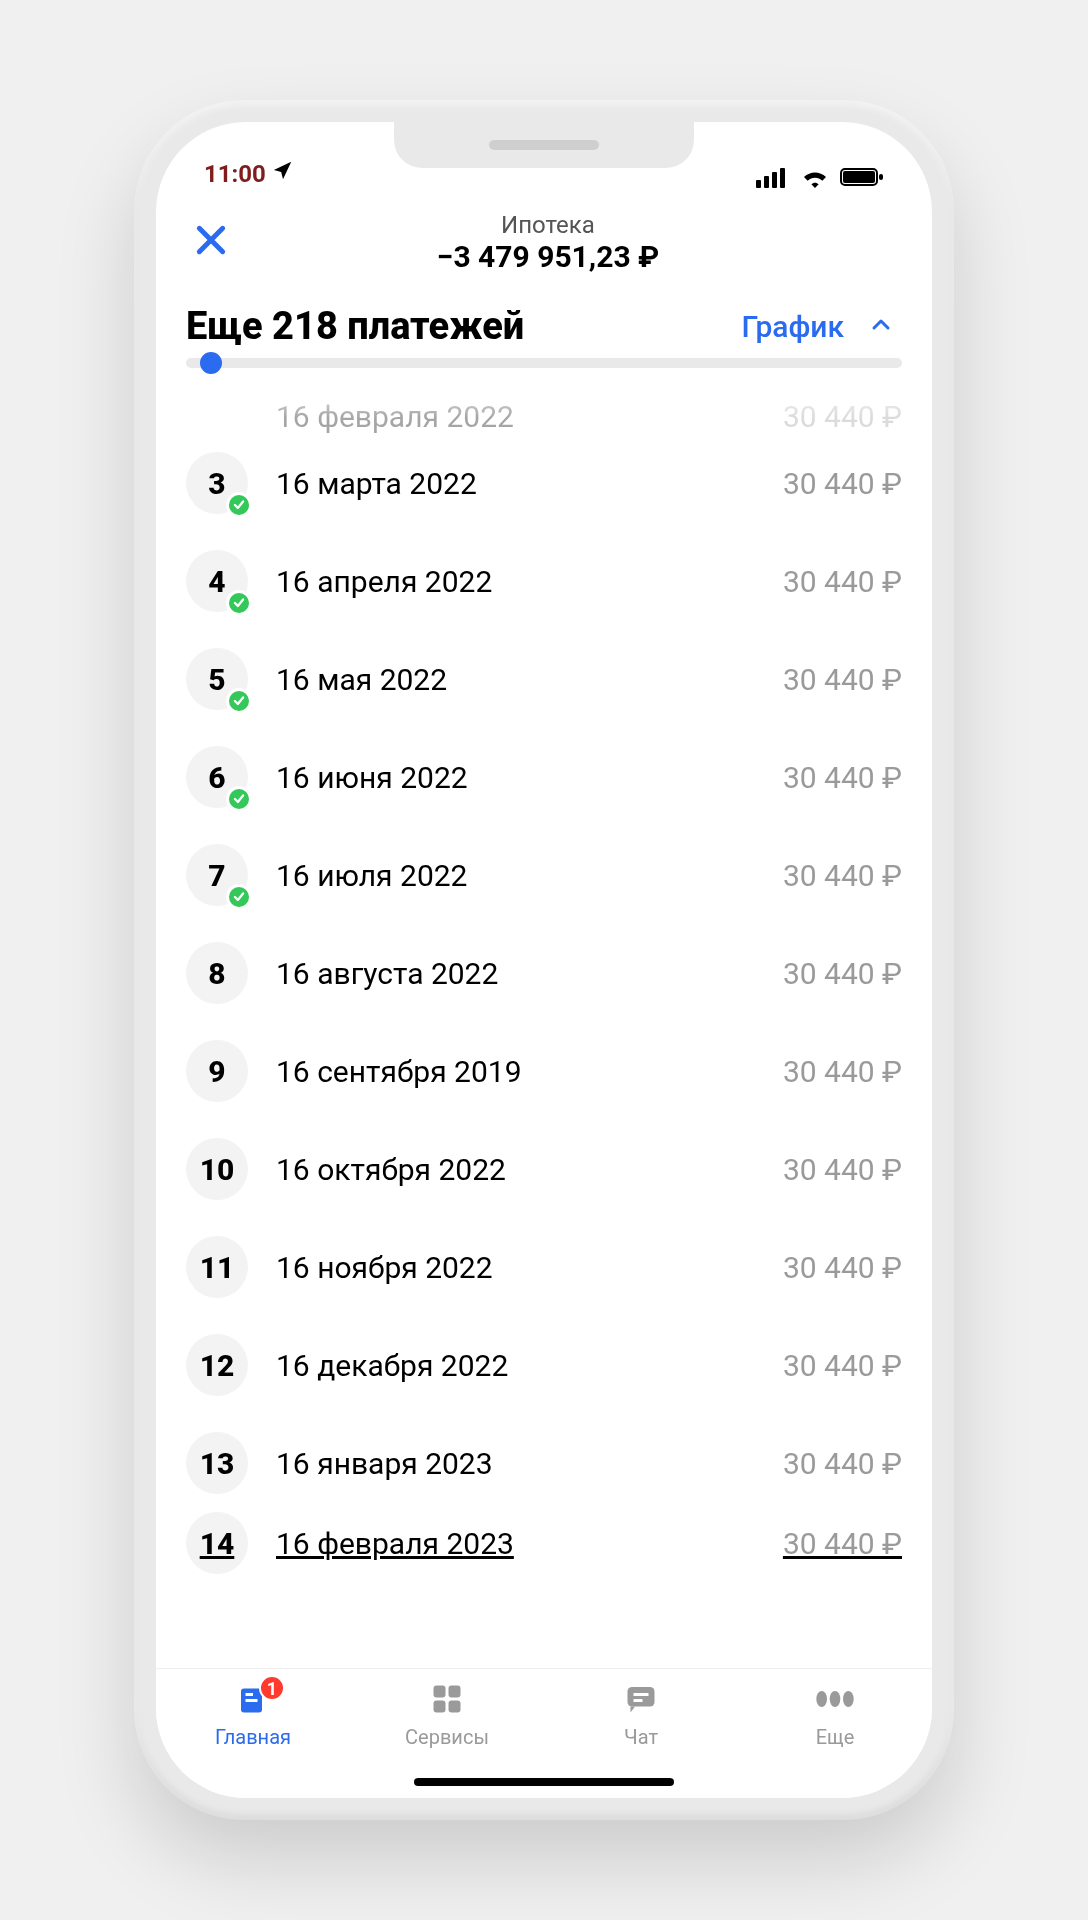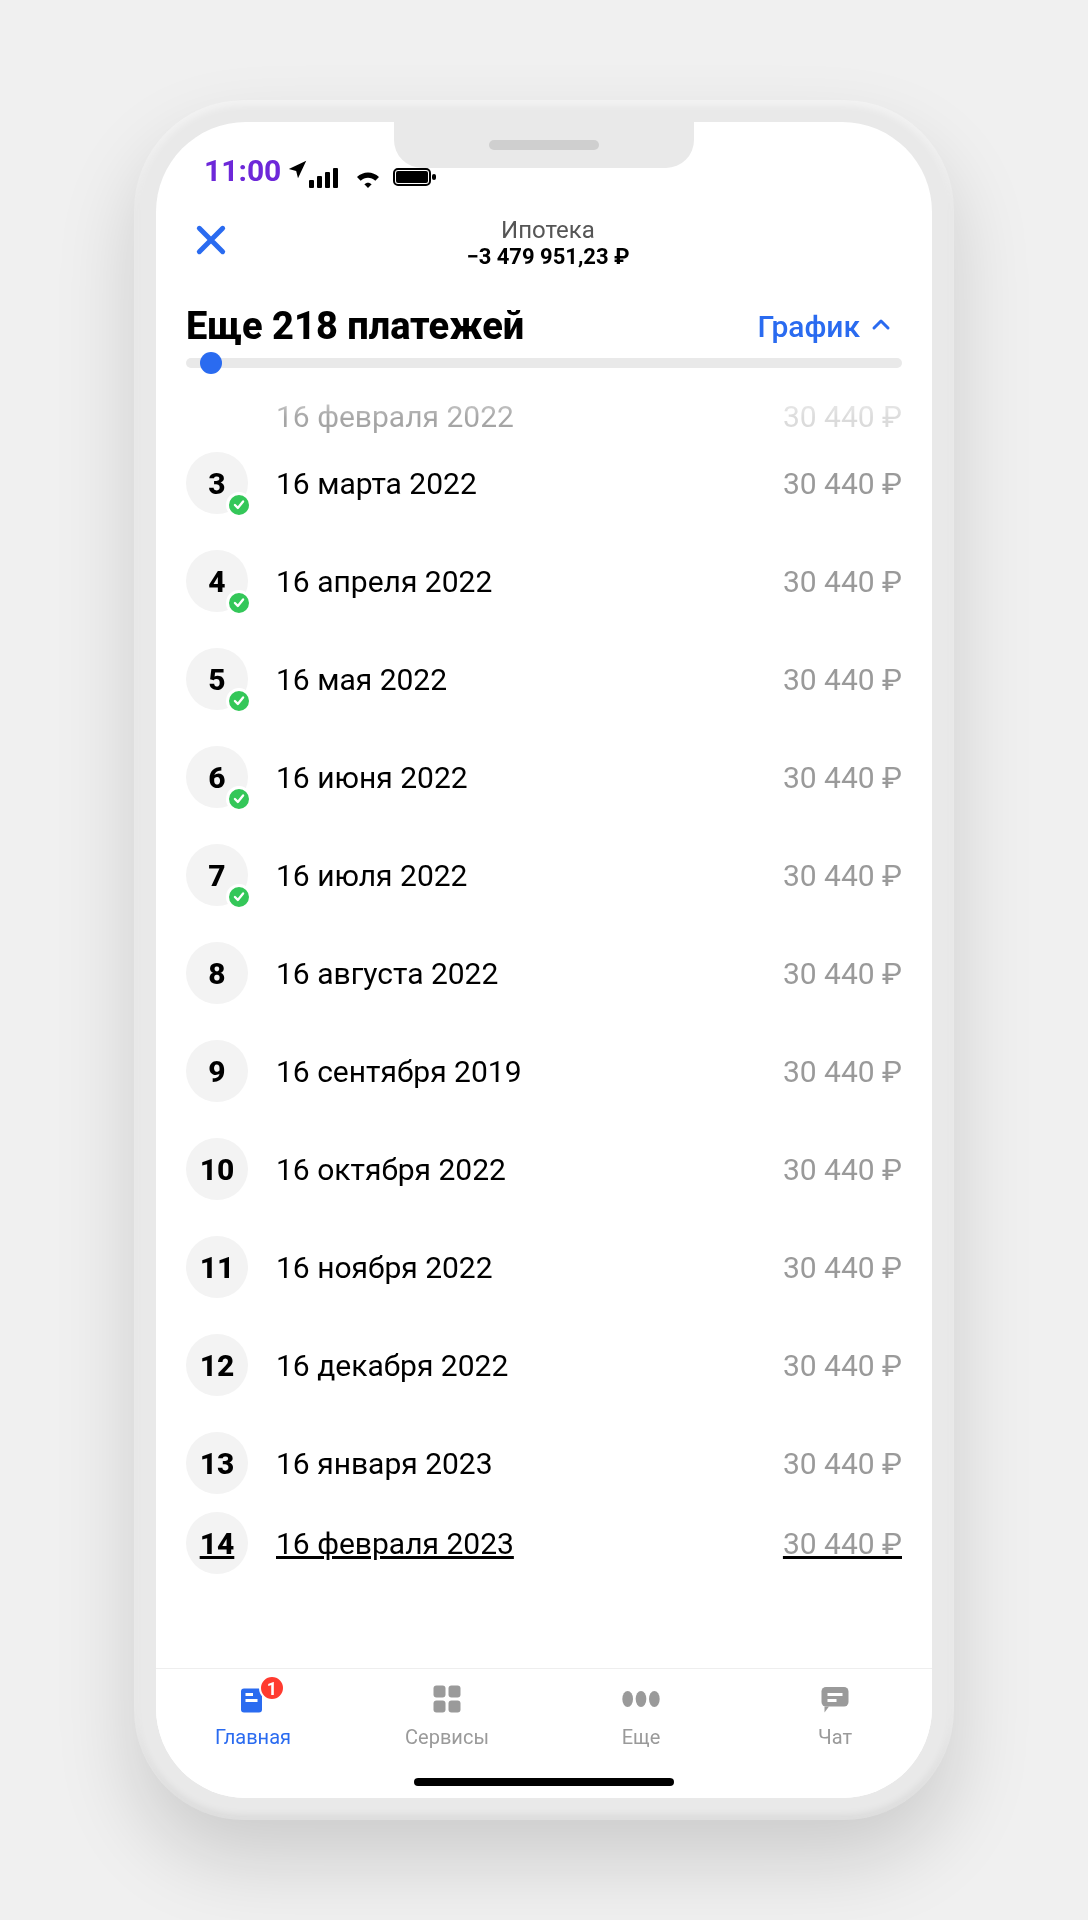--- a/index.html
+++ b/index.html
@@ -44,25 +44,25 @@
     display:flex; align-items:center; justify-content:center;
   }
   .notch .speaker {
     width: 110px; height: 10px; background:#cfcfcf; border-radius: 6px;
   }
   
   .status-bar {
     height: 70px;
     display: flex;
     align-items: flex-end;
-    justify-content: flex-start;
+    justify-content: space-between;
     padding: 0 48px 4px 48px;
-    font-size: 30px;
+    font-size: 24px;
     font-weight: 700;
-    color: #6d28d9;
+    color: #7f1d1d;
     position: relative;
     z-index: 50;
   }
   .status-left { display:flex; align-items:center; gap:6px; }
   .status-right { display:flex; align-items:center; gap:10px; }
   .status-right svg { display:block; }
   
   .nav-header {
     height: 100px;
     display: flex;
@@ -75,30 +75,30 @@
     display:flex; align-items:center; justify-content:center;
     cursor: pointer;
   }
   .nav-center {
     position: absolute;
     left: 8px; right: 0;
     text-align: center;
     pointer-events: none;
   }
   .nav-sub { font-size: 24px; color:#555; }
-  .nav-main { font-size: 22px; font-weight: 700; color:#000; }
+  .nav-main { font-size: 30px; font-weight: 700; color:#000; }
   
   .summary {
     padding: 12px 39px 10px 30px;
     display: flex;
     align-items: center;
     justify-content: space-between;
   }
   .summary-left { font-size: 38px; font-weight: 800; color:#000; }
-  .summary-right { display:flex; align-items:center; gap:9px; color:#2a6bf0; font-size:30px; font-weight:500; cursor:pointer; }
+  .summary-right { display:flex; align-items:center; gap:25px; color:#2a6bf0; font-size:30px; font-weight:500; cursor:pointer; }
   
   .progress-wrap {
     padding: 0 30px 10px 30px;
   }
   .progress-track {
     width:100%; height:10px; background:#e9e9e9; border-radius:6px; position:relative;
   }
   .progress-dot {
     position:absolute; width:22px; height:22px; background:#2a6bf0; border-radius:50%;
     top:50%; transform:translate(0,-50%);
@@ -384,36 +384,36 @@
               <rect x="3" y="3" width="8" height="8" rx="2" fill="currentColor"></rect>
               <rect x="13" y="3" width="8" height="8" rx="2" fill="currentColor"></rect>
               <rect x="3" y="13" width="8" height="8" rx="2" fill="currentColor"></rect>
               <rect x="13" y="13" width="8" height="8" rx="2" fill="currentColor"></rect>
             </svg>
           </div>
           <div>Сервисы</div>
         </div>
         <div class="tab">
           <div class="tab-icon">
-            <svg width="40" height="36" viewBox="0 0 30 24">
-              <ellipse cx="5" cy="12" rx="4" ry="6" fill="currentColor"></ellipse>
-              <ellipse cx="15" cy="12" rx="4" ry="6" fill="currentColor"></ellipse>
-              <ellipse cx="25" cy="12" rx="4" ry="6" fill="currentColor"></ellipse>
-            </svg>
-          </div>
-          <div>Еще</div>
-        </div>
-        <div class="tab">
-          <div class="tab-icon">
             <svg width="36" height="36" viewBox="0 0 24 24">
               <rect x="3" y="4" width="18" height="13" rx="3" fill="currentColor"></rect>
               <path d="M8 17l-3 4v-4" fill="currentColor"></path>
               <rect x="7" y="8" width="10" height="2" fill="#fff"></rect>
               <rect x="7" y="12" width="6" height="2" fill="#fff"></rect>
             </svg>
           </div>
           <div>Чат</div>
         </div>
+        <div class="tab">
+          <div class="tab-icon">
+            <svg width="40" height="36" viewBox="0 0 30 24">
+              <ellipse cx="5" cy="12" rx="4" ry="6" fill="currentColor"></ellipse>
+              <ellipse cx="15" cy="12" rx="4" ry="6" fill="currentColor"></ellipse>
+              <ellipse cx="25" cy="12" rx="4" ry="6" fill="currentColor"></ellipse>
+            </svg>
+          </div>
+          <div>Еще</div>
+        </div>
         <div class="home-indicator"></div>
     </div>
 
   </div>
 </div>
 
 </body></html>

